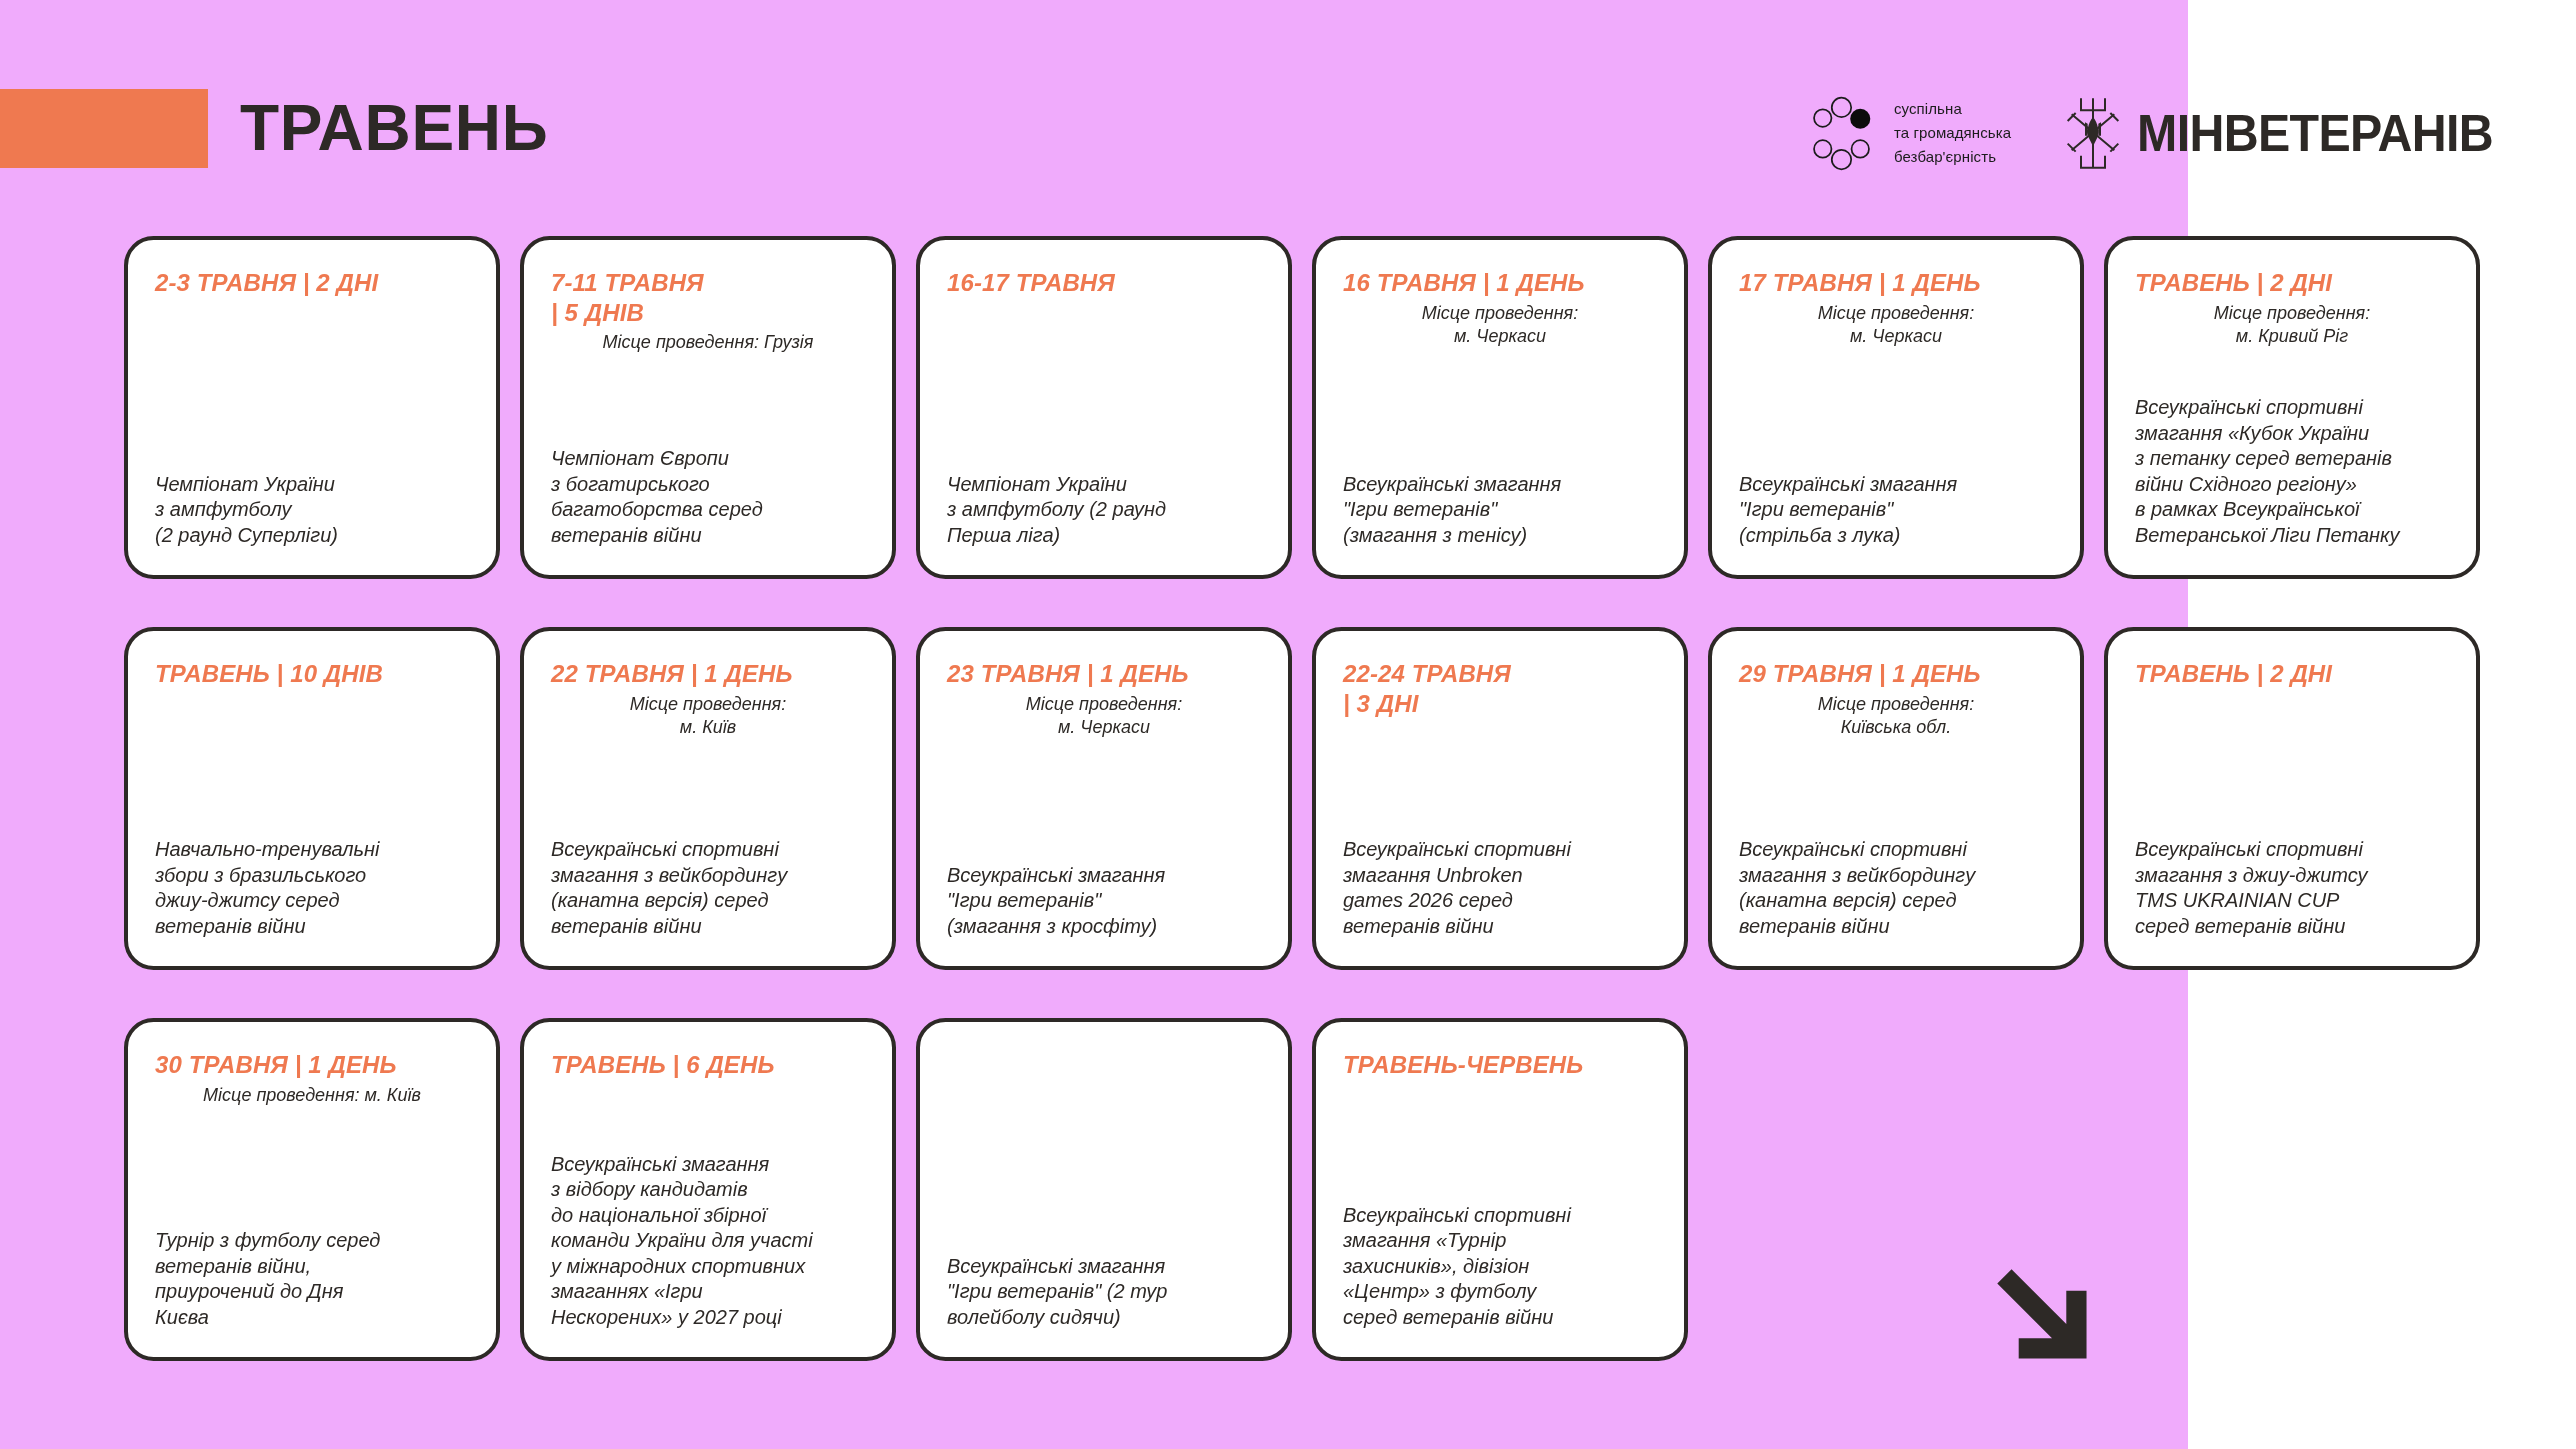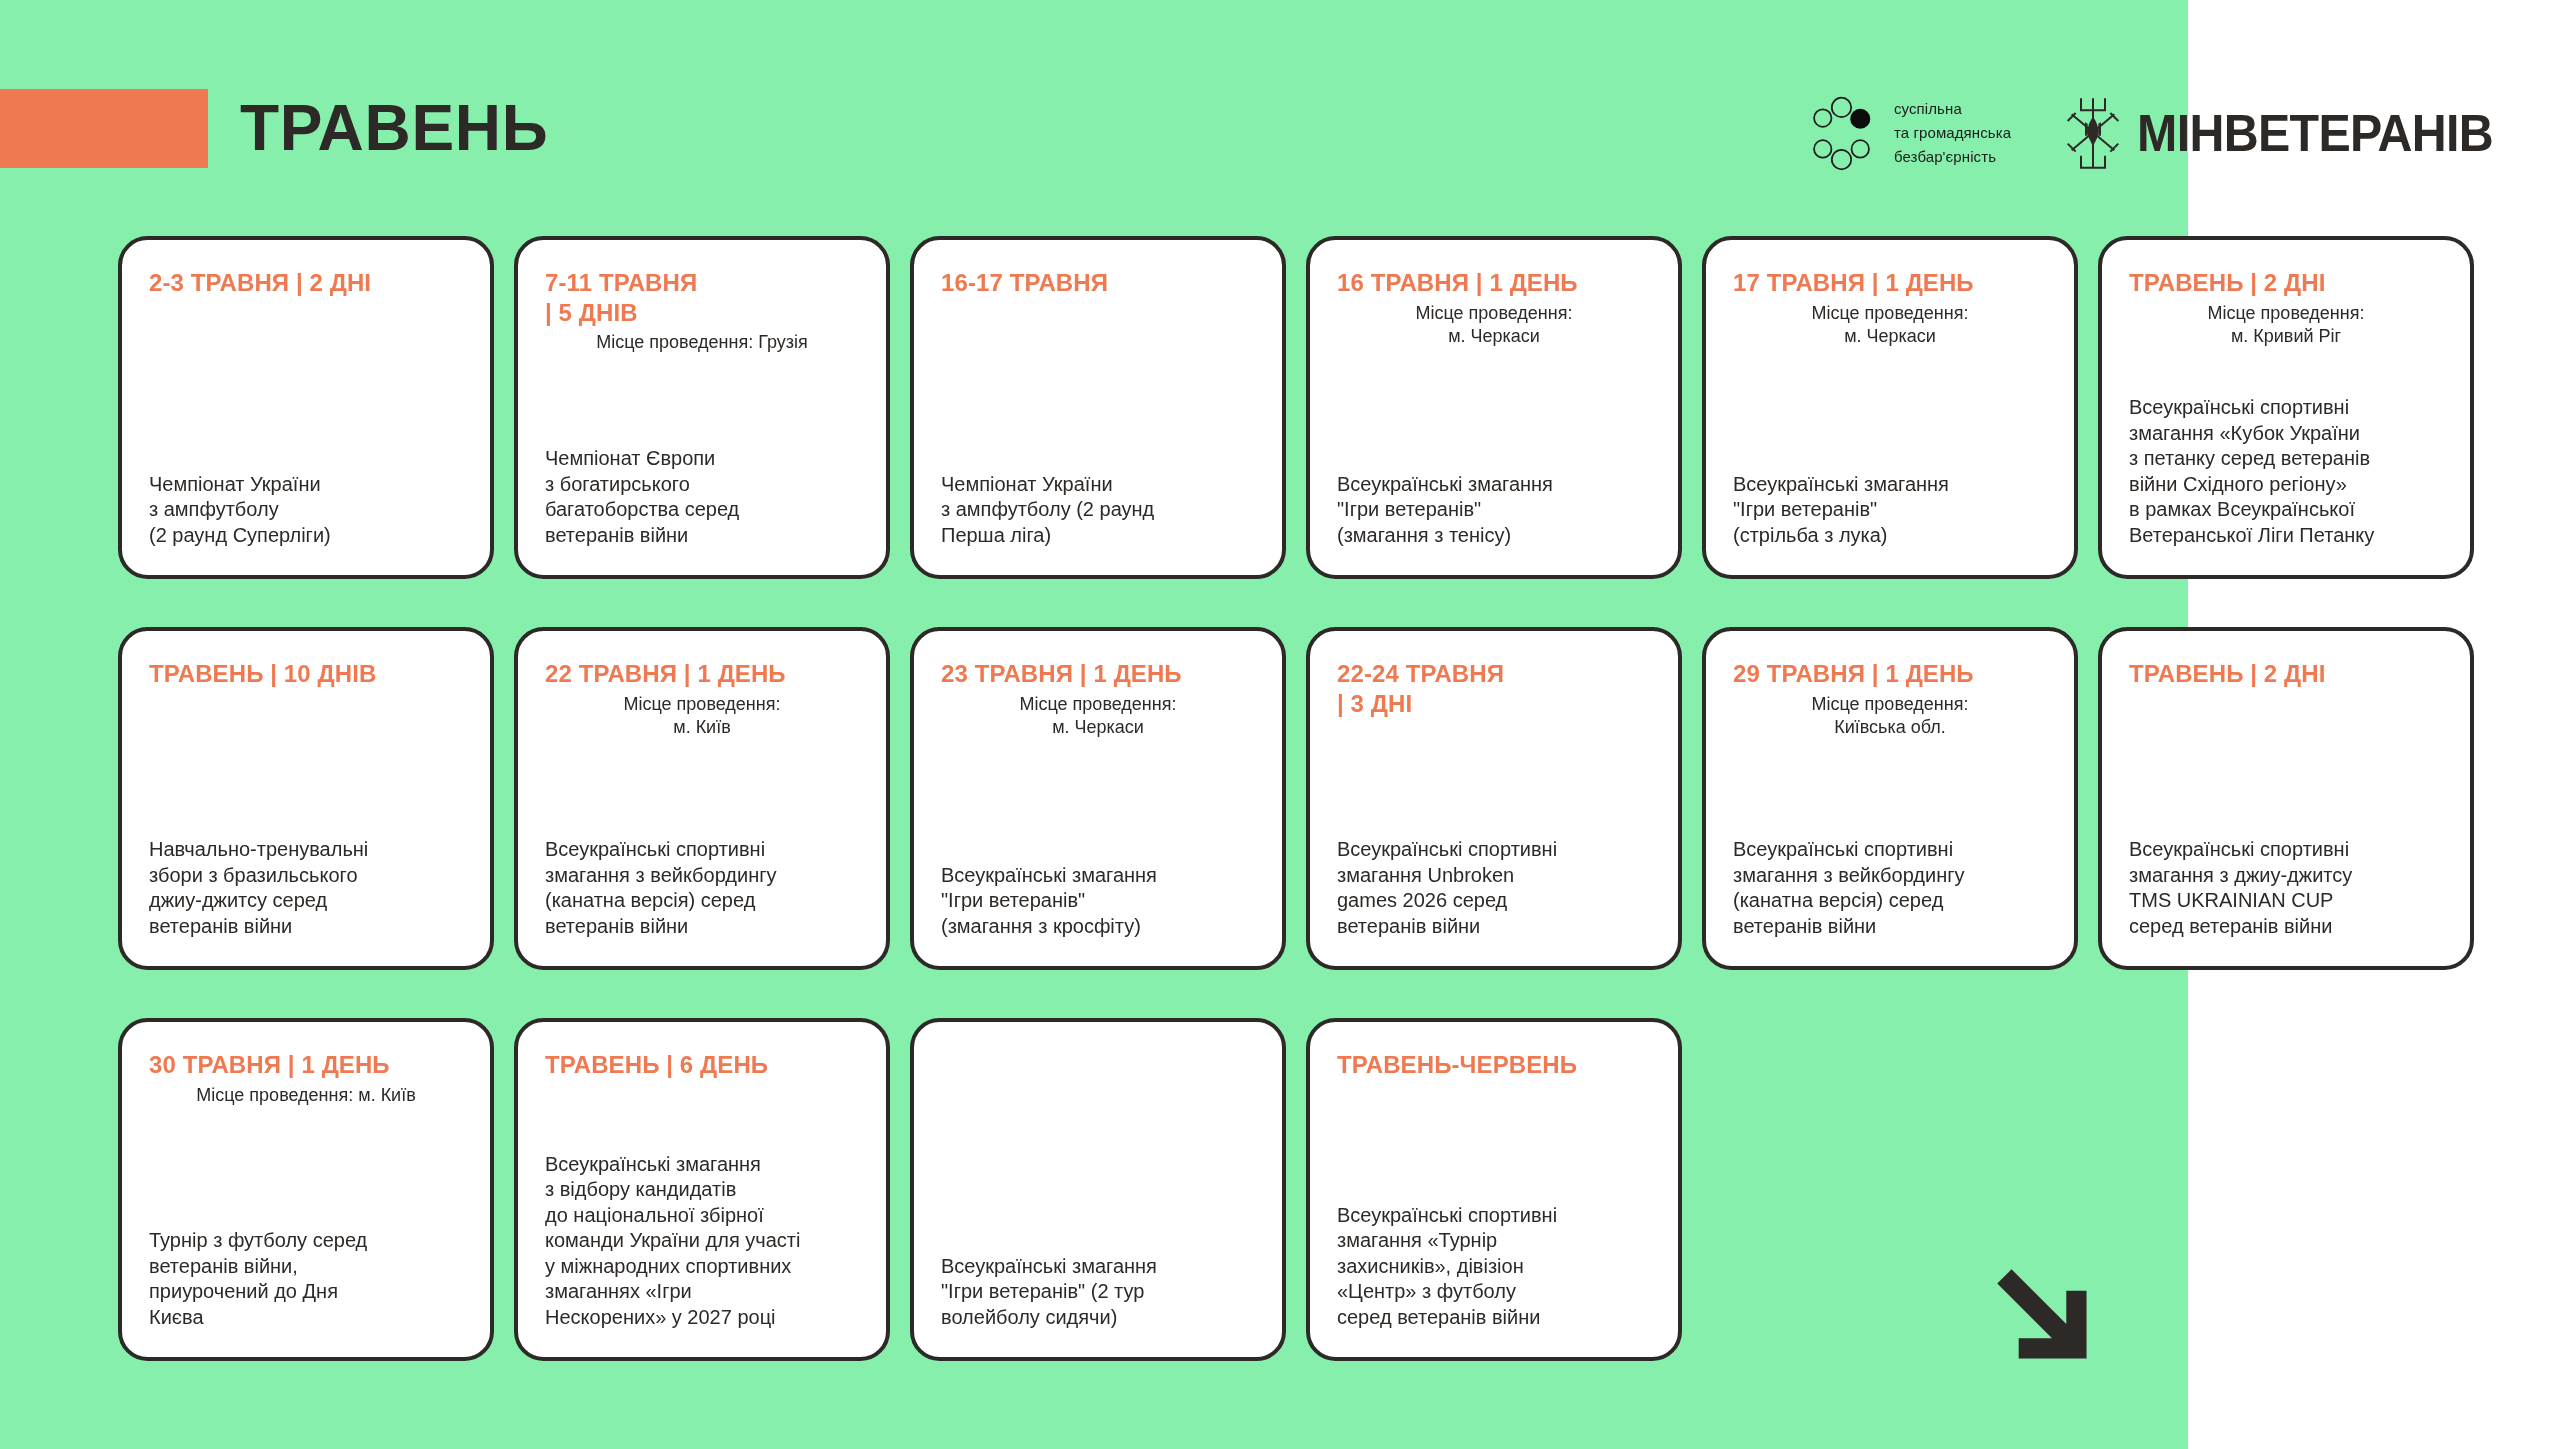--- a/index.html
+++ b/index.html
@@ -2,21 +2,21 @@
 <html style="font-size:10.7px"><head>
 <meta charset="utf-8">
 <style>
   * { box-sizing: border-box; margin: 0; padding: 0; }
   html, body {
     width: 2576px; height: 1449px;
     background: #ffffff;
     font-family: "Liberation Sans", "DejaVu Sans", sans-serif;
     overflow: hidden;
   }
-  .page { position: relative; width: 2188px; height: 1449px; background:#86efac; }
+  .page { position: relative; width: 2188px; height: 1449px; background:#f0abfc; }
 
   
   .header {
     position: absolute; left: 0; top: 0; width: 2576px; height: 201px;
   }
   .title-block {
     position: absolute; left: 0; top: 89px;
     display: flex; align-items: stretch; height: 79px;
   }
   .title-swatch {
@@ -41,27 +41,28 @@
   .logo-minvet { display: flex; align-items: center; gap: 8px; }
   .tryzub-mark { width: 72px; height: 78px; }
   .minvet-word {
     font-size: 52px; font-weight: bold; color: #2d2926;
     letter-spacing: -0.7px; line-height: 1; white-space: nowrap;
     transform: scaleX(0.93); transform-origin: left center;
   }
 
   
   .grid {
-    position: absolute; left: 118px; top: 236px;
+    position: absolute; left: 124px; top: 236px;
     width: 2375px;
     display: grid;
     grid-template-columns: repeat(6, 376px);
     grid-auto-rows: 343px;
     column-gap: 20px;
     row-gap: 48px;
+    font-style: italic;
   }
   .card {
     border: 4.7px solid #2d2926;
     border-radius: 29.5px;
     background: #ffffff;
     padding: 28px 27px 27px 27px;
     display: flex; flex-direction: column;
     overflow: hidden;
   }
   .card-date {

